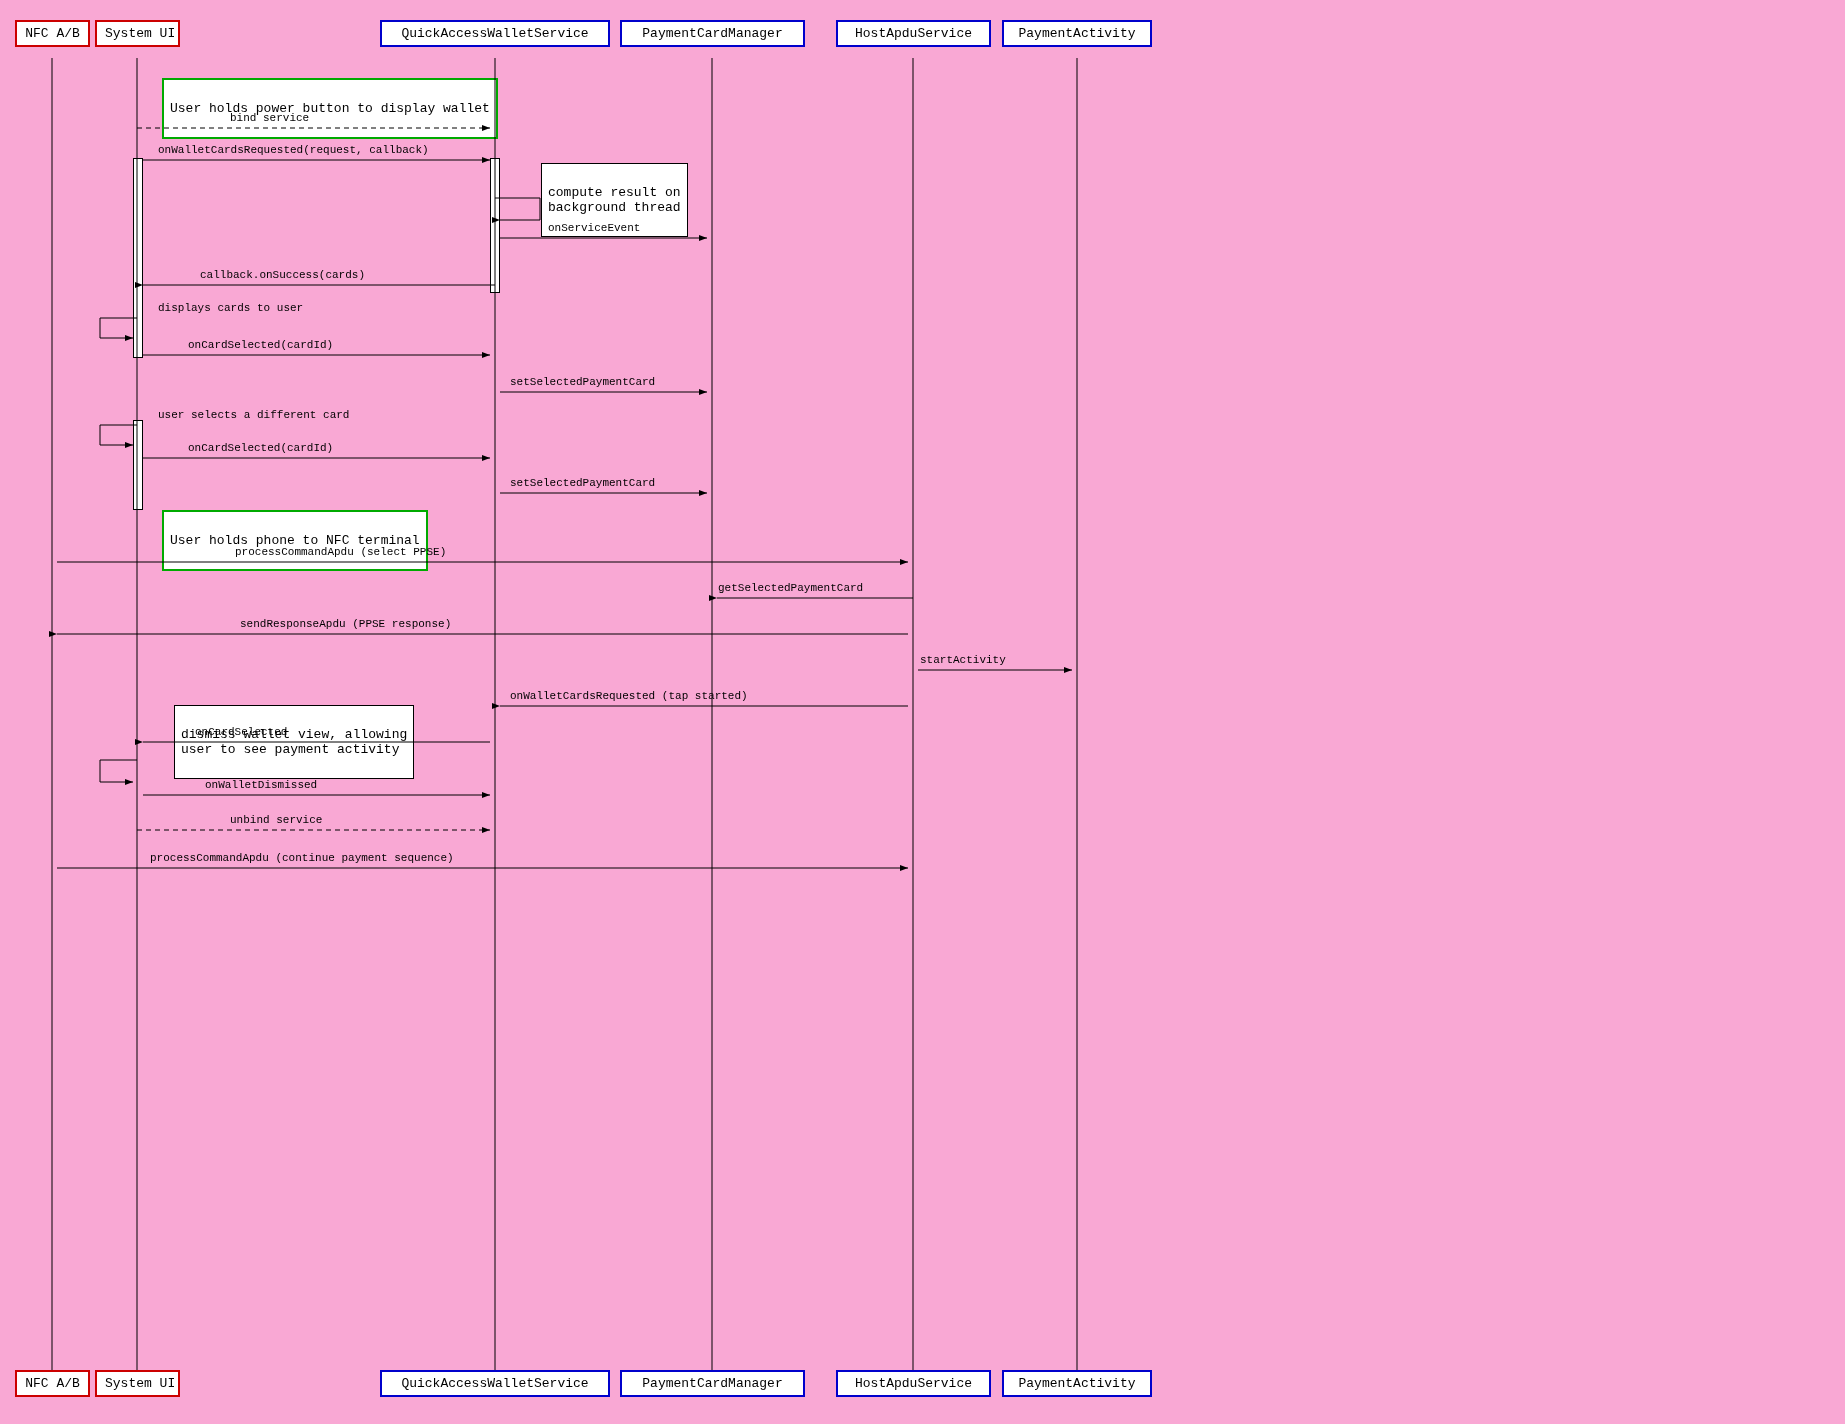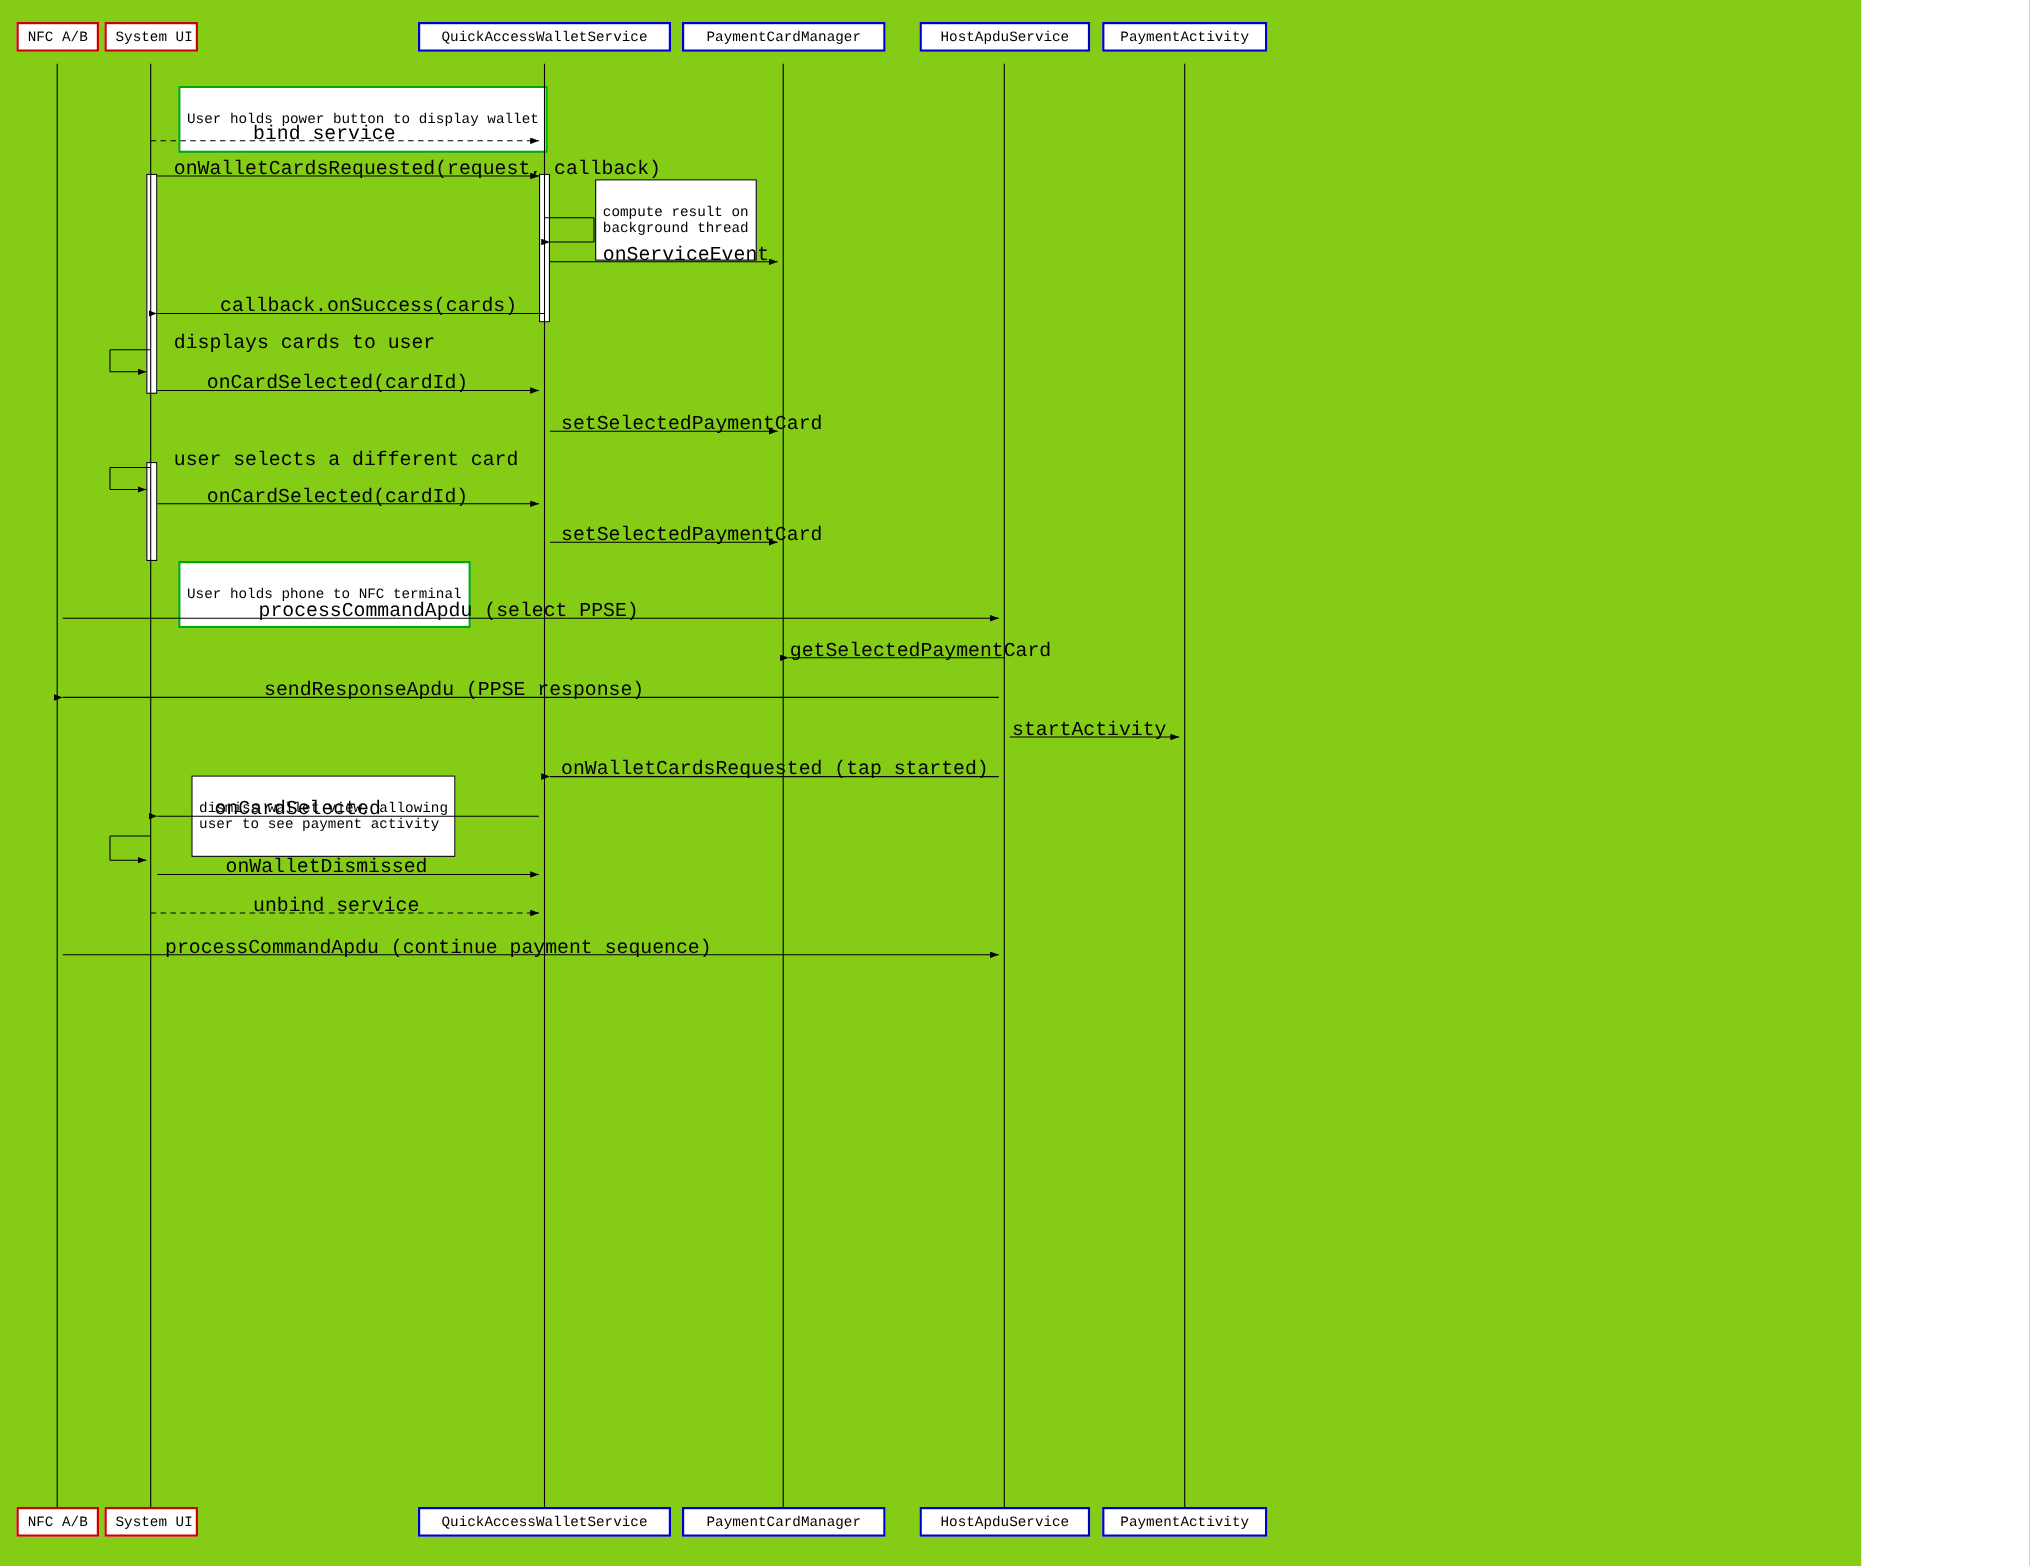--- a/index.html
+++ b/index.html
@@ -6,23 +6,23 @@
     body {
       background: #fff;
       font-family: 'Courier New', Courier, monospace;
       font-size: 13px;
       width: 1845px;
       min-height: 1424px;
       overflow: hidden;
     }
     .diagram-container {
       position: relative;
-      width: 1692px;
+      width: 1845px;
       height: 1424px;
-      background: #84cc16;
+      background: #f9a8d4;
     }
     .actor-box {
       position: absolute;
       border: 2px solid;
       padding: 4px 8px;
       font-size: 13px;
       font-family: 'Courier New', Courier, monospace;
       white-space: nowrap;
       background: #fff;
       text-align: center;
@@ -40,21 +40,21 @@
     }
     .activation-box {
       position: absolute;
       background: #fff;
       border: 1px solid #000;
       width: 10px;
     }
     .arrow-label {
       position: absolute;
       font-family: 'Courier New', Courier, monospace;
-      font-size: 18px;
+      font-size: 11px;
       color: #000;
       white-space: nowrap;
     }
     svg.arrows {
       position: absolute;
       top: 0;
       left: 0;
       width: 1845px;
       height: 1424px;
       pointer-events: none;

